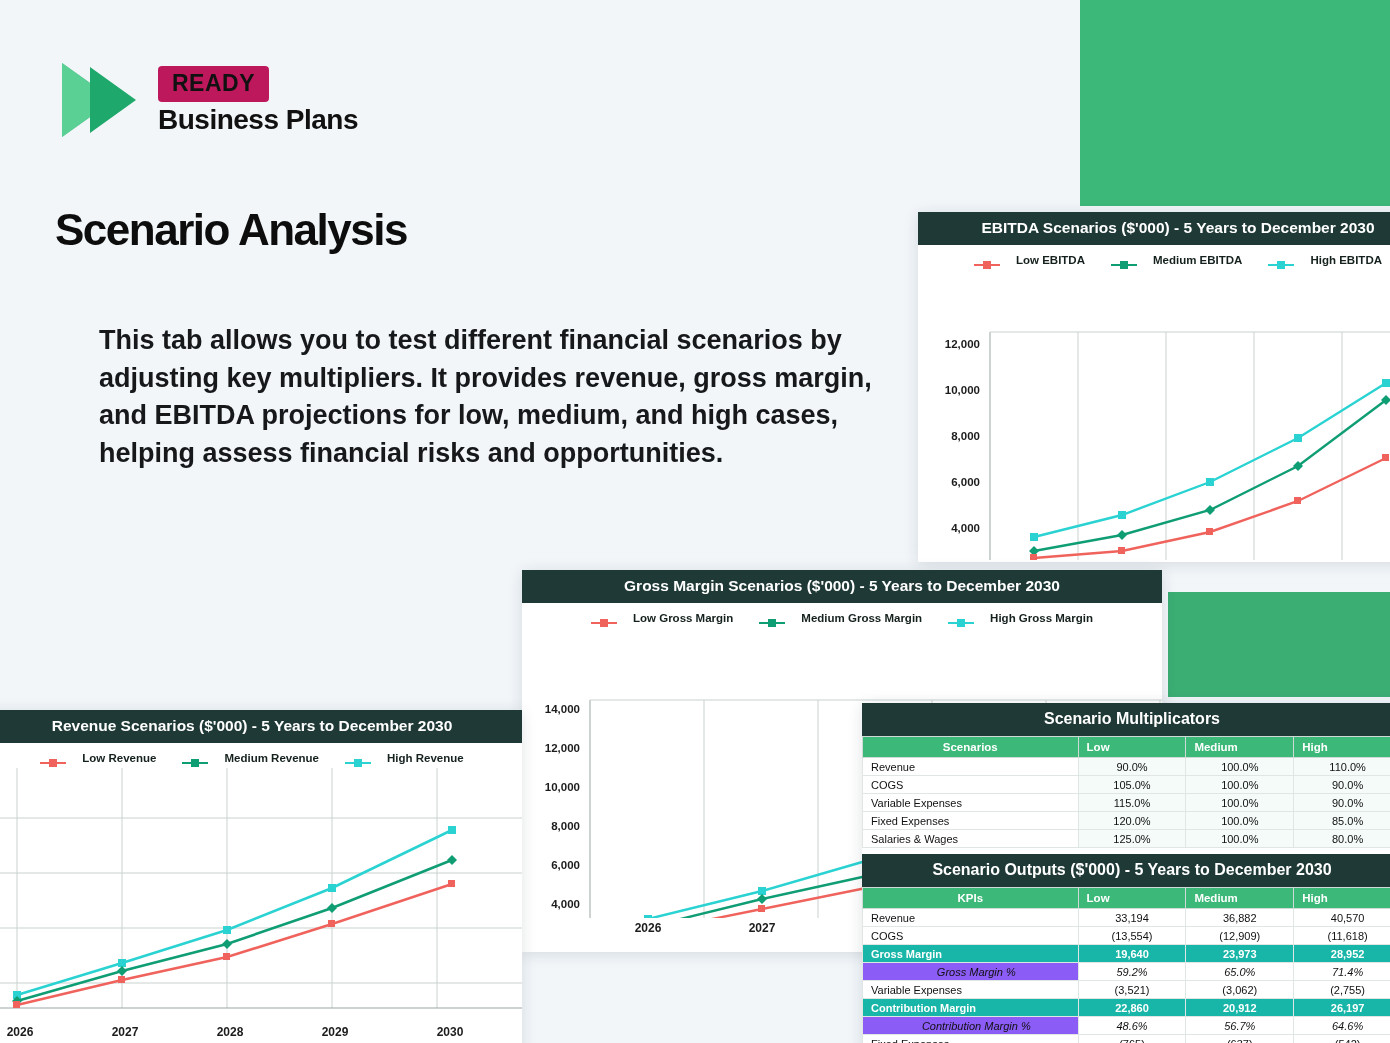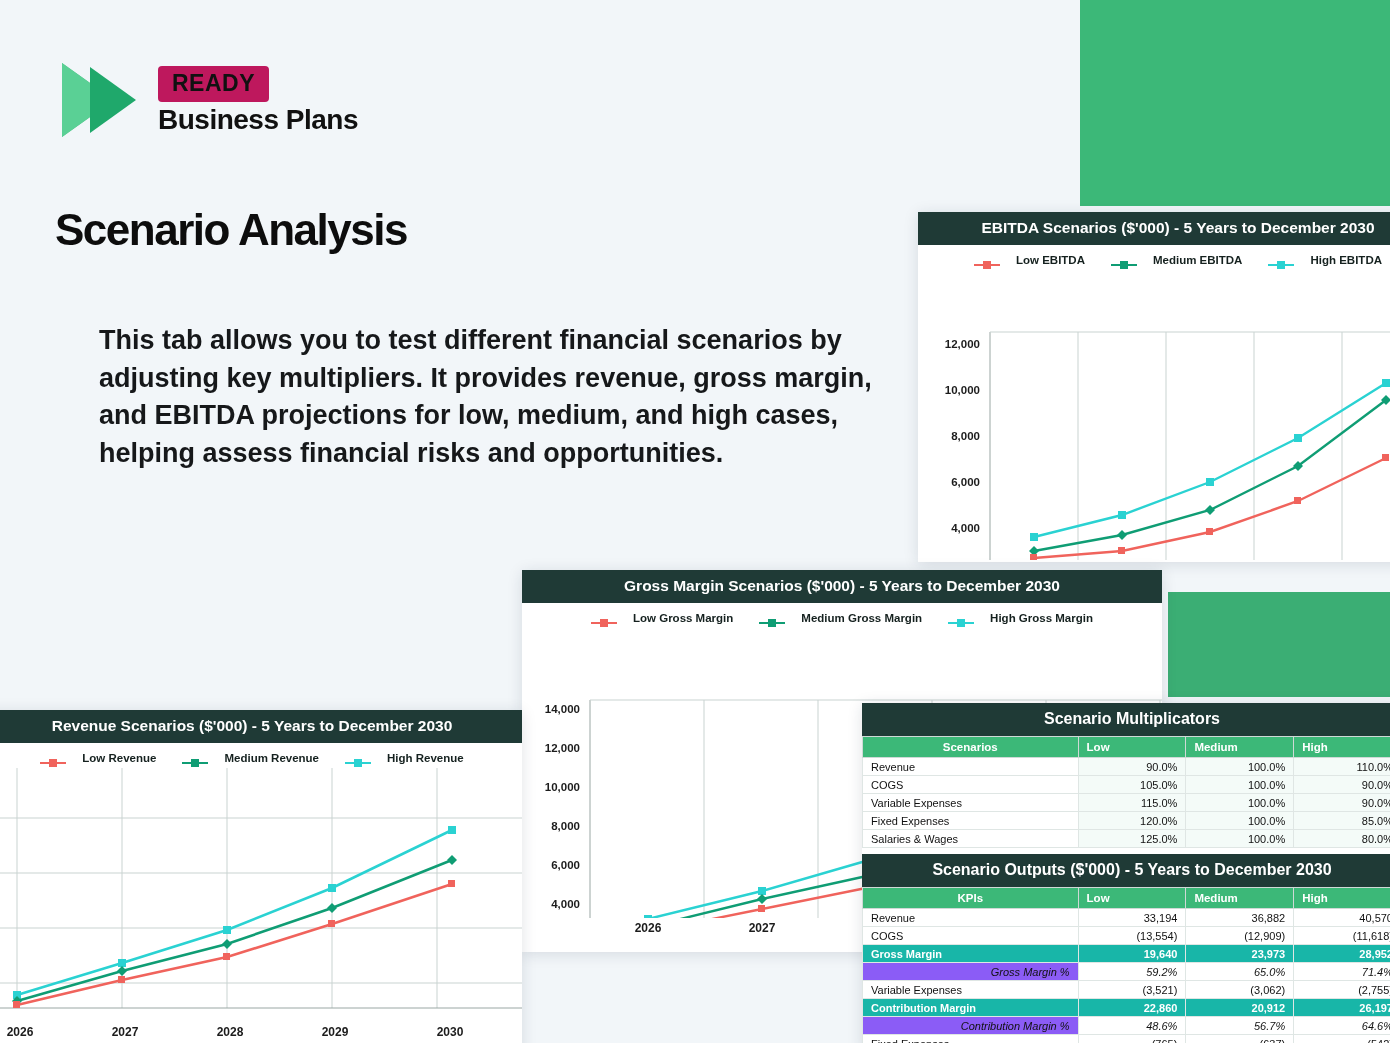--- a/index.html
+++ b/index.html
@@ -157,21 +157,21 @@
     font-weight: bold;
     font-size: 11.5px;
     padding: 4px 8px;
     text-align: left;
     border: 1px solid #cfd9d6;
   }
   table.grid th.left { text-align: center; }
   table.grid td {
     padding: 2.5px 8px;
     border: 1px solid #dfe6e4;
-    text-align: right;
+    text-align: center;
     background: #f4fbf8;
   }
   table.grid td.label {
     text-align: left;
     background: #ffffff;
   }
   table.grid tr.hl td {
     background: #18b6a8;
     color: #ffffff;
     font-weight: bold;

